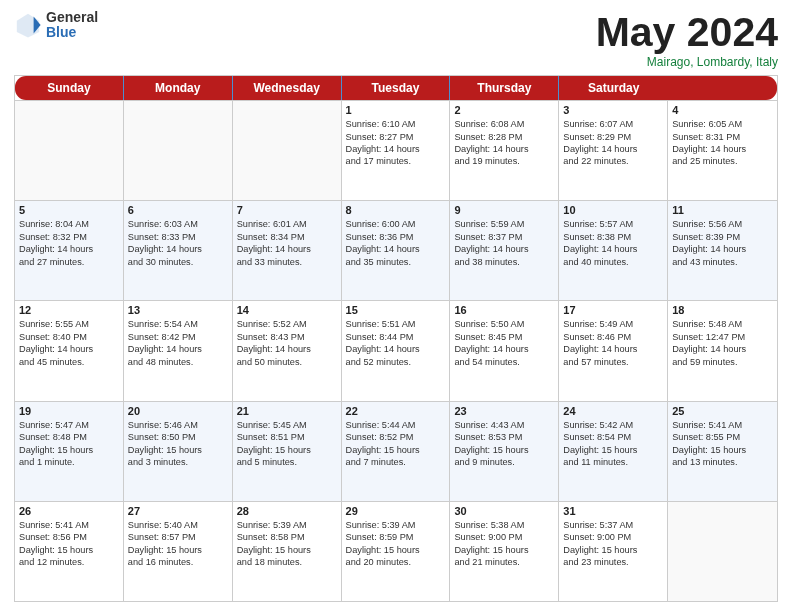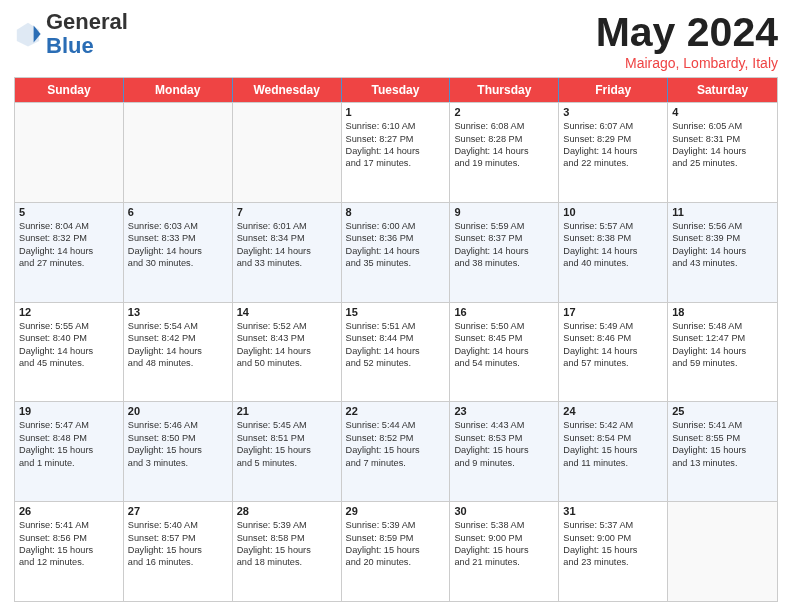--- a/index.html
+++ b/index.html
@@ -22,53 +22,54 @@
       justify-content: space-between;
       align-items: flex-start;
       margin-bottom: 6px;
     }
     .logo {
       display: flex;
       align-items: center;
       gap: 4px;
     }
     .logo-text {
-      font-size: 22px;
+      font-size: 14px;
       font-weight: bold;
       line-height: 1.1;
     }
     .logo-text span.general { color: #333; }
     .logo-text span.blue { color: #1a6abf; }
     .logo-icon {
       width: 28px;
       height: 28px;
     }
     .title-area {
       text-align: right;
     }
     .month-year {
       font-size: 41px;
       font-weight: bold;
       color: #222;
       line-height: 1.1;
     }
     .location {
-      font-size: 14px;
-      color: #ef4444;
+      font-size: 12px;
+      color: #15803d;
     }
     .calendar {
       flex: 1;
       display: flex;
       flex-direction: column;
       border: 1px solid #ccc;
     }
     .cal-header {
       display: grid;
       grid-template-columns: repeat(7, 1fr);
-      background: #ef4444;
+      background: #b91c1c;
+      border-radius: 11px;
     }
     .cal-header-cell {
       color: #fff;
       font-size: 12px;
       font-weight: bold;
       text-align: center;
       padding: 5px 2px;
       border-right: 1px solid #4a8fd0;
     }
     .cal-header-cell:last-child { border-right: none; }
@@ -128,21 +129,20 @@
     </div>
   </div>
 
   <div class="calendar">
     <div class="cal-header" id="cal-header">
         <div class="cal-header-cell">Sunday</div>
         <div class="cal-header-cell">Monday</div>
         <div class="cal-header-cell">Wednesday</div>
         <div class="cal-header-cell">Tuesday</div>
         <div class="cal-header-cell">Thursday</div>
-        <div class="cal-header-cell">Friday</div>
         <div class="cal-header-cell">Saturday</div>
       </div>
     <div class="cal-body" id="cal-body">
         <div class="cal-row">
           <div class="cal-cell empty"></div>
           <div class="cal-cell empty"></div>
           <div class="cal-cell empty"></div>
           <div class="cal-cell">
             <div class="day-num">1</div>
             <div class="cell-line">Sunrise: 6:10 AM</div>

